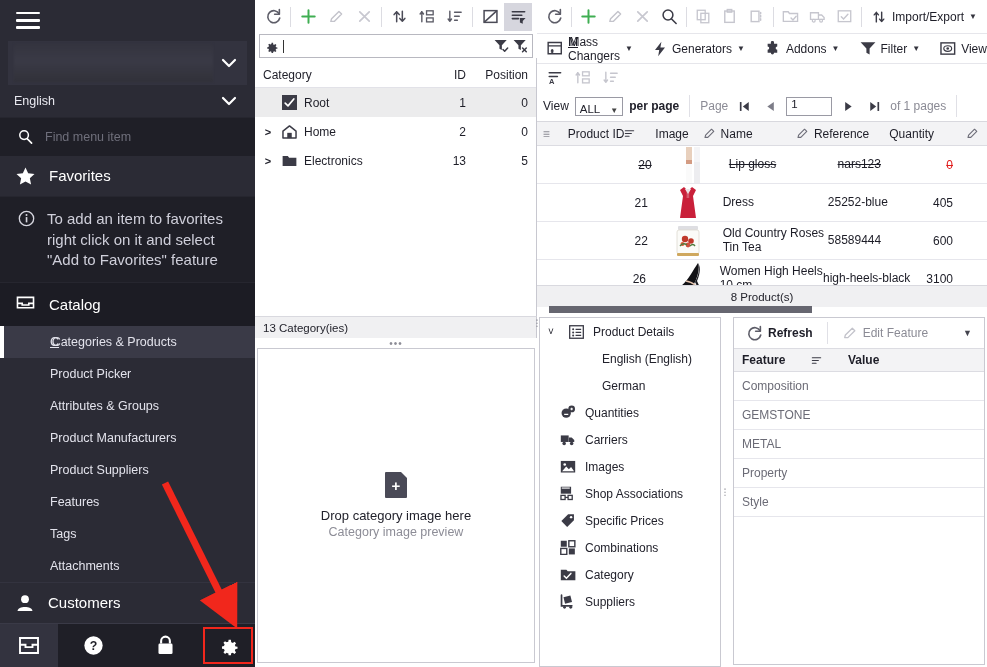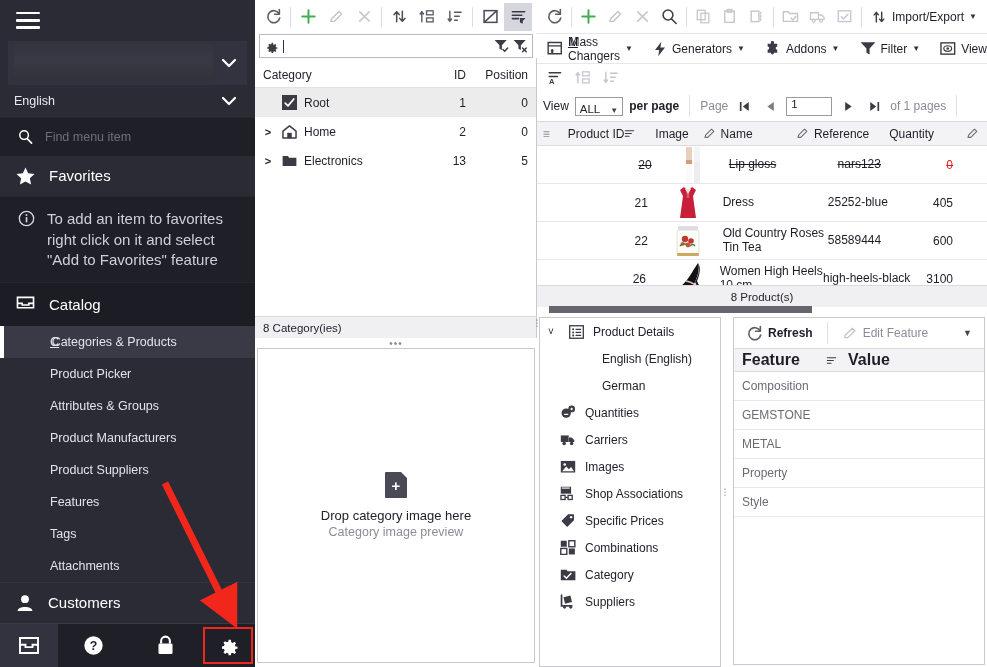--- a/index.html
+++ b/index.html
@@ -182,21 +182,21 @@
   .hscroll .thumb { height:7px; background:#666670; width:62%; }
 
   .lower { flex:1; display:flex; min-height:0; border-top:1px solid #ffffff; }
   .pd-panel { width:182px; flex:0 0 182px; border:1px solid #c9c9d1; margin-left:2px; background:#fff; overflow:hidden; }
   .pd-item { display:flex; align-items:center; gap:9px; height:27px; padding-left:8px; font-size:12px; color:#22222c; cursor:pointer; }
   .pd-item.sub { padding-left:62px; }
   .pd-caret { width:12px; font-size:10px; color:#22222c; }
 
   .feat-panel { flex:1; display:flex; flex-direction:column; border:1px solid #c9c9d1; margin:0 2px 2px 4px; background:#fff; min-width:0; }
   .feat-tb { height:30px; display:flex; align-items:center; padding:0 6px; gap:4px; }
-  .feat-head { display:flex; height:24px; background:#f3f3f5; border-bottom:1px solid #dcdce2; border-top:1px solid #dcdce2; align-items:center; font-size:16px; color:#1e1e28; font-weight:bold;}
+  .feat-head { display:flex; height:24px; background:#f3f3f5; border-bottom:1px solid #dcdce2; border-top:1px solid #dcdce2; align-items:center; font-size:12px; color:#1e1e28; font-weight:bold;}
   .feat-head .fh-f { width:108px; display:flex; align-items:center; gap:26px; padding-left:8px;}
   .feat-head .fh-v { flex:1; padding-left:6px; }
   .feat-row { display:flex; height:29px; align-items:center; border-bottom:1px solid #e6e6ec; font-size:12px; color:#6b6b76; }
   .feat-row .f-f { width:108px; padding-left:8px; }
   .feat-row .f-v { flex:1; }
 
   .pd-grip { width:8px; display:flex; align-items:center; justify-content:center; color:#6a6a76; font-size:9px;}
   .dots-h { text-align:center; color:#8c8c96; font-size:10px; letter-spacing:1px; height:9px; line-height:9px;}
 </style>
 </head>
@@ -476,21 +476,21 @@
                 <path d="M0.6 2.2 h5.6 l1.4 1.8 h7.8 v9 H0.6 Z" fill="#3b3b46"></path>
               </svg>
           </span>
           <span>Electronics</span>
         </div>
         <div class="c-id">13</div>
         <div class="c-pos">5</div>
       </div>
     </div>
 
-    <div class="cat-status">8 Category(ies)</div>
+    <div class="cat-status">13 Category(ies)</div>
     <div class="splitter-h">•••</div>
 
     <div class="img-drop">
       <div class="drop-ico">+</div>
       <div class="drop-t1">Drop category image here</div>
       <div class="drop-t2">Category image preview</div>
     </div>
 
     <div class="vert-grip" style="top:318px;">⋮</div>
   </div>

